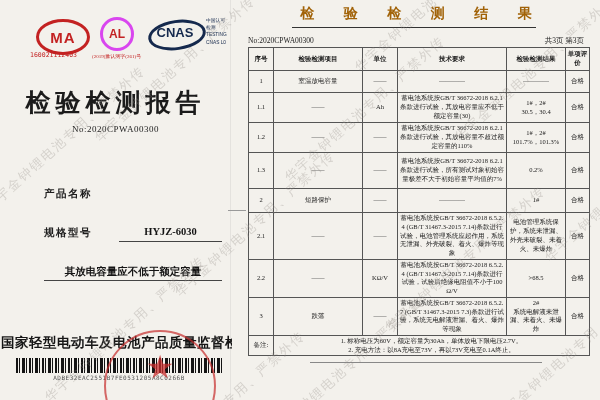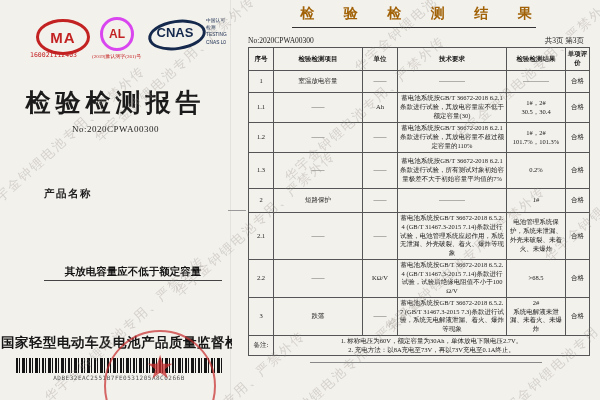--- a/index.html
+++ b/index.html
@@ -85,20 +85,24 @@
 TESTING
 CNAS L0</div>
   </div>
 
   <div class="cover-title">检验检测报告</div>
   <div class="cover-no">No:2020CPWA00300</div>
 
   <div class="field f0">
     <span class="lab">产品名称</span>
   </div>
+  <div class="field f1">
+    <span class="lab">规格型号</span>
+    <span class="val">HYJZ-6030</span>
+  </div>
   <div class="field f2">
     <span class="val">其放电容量应不低于额定容量</span>
   </div>
 
   <div class="cover-footer">国家轻型电动车及电池产品质量监督检</div>
   <div class="barcode"></div>
   <div class="barcode-text">ADBE32EAC2551B7FE0531205A8C0266B</div>
   <div class="stamp">
     <div class="star">★</div>
   </div>

